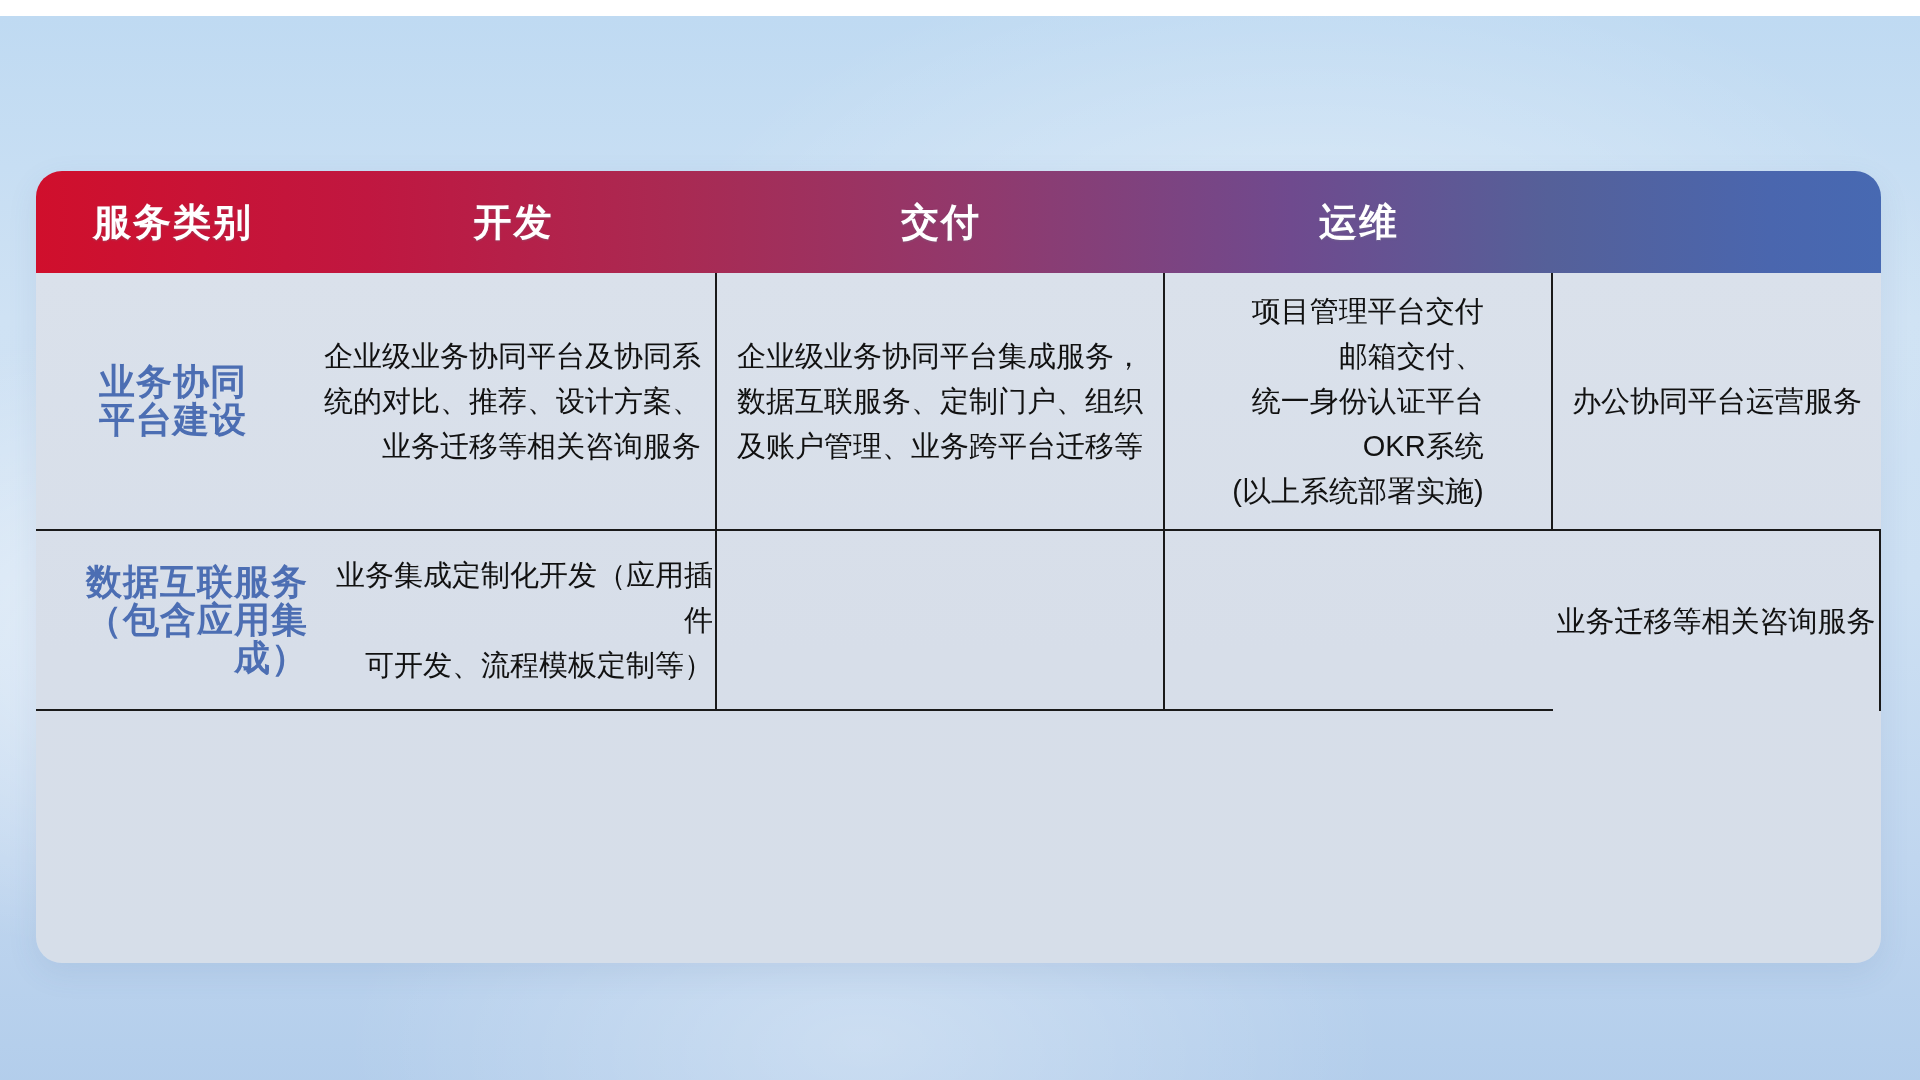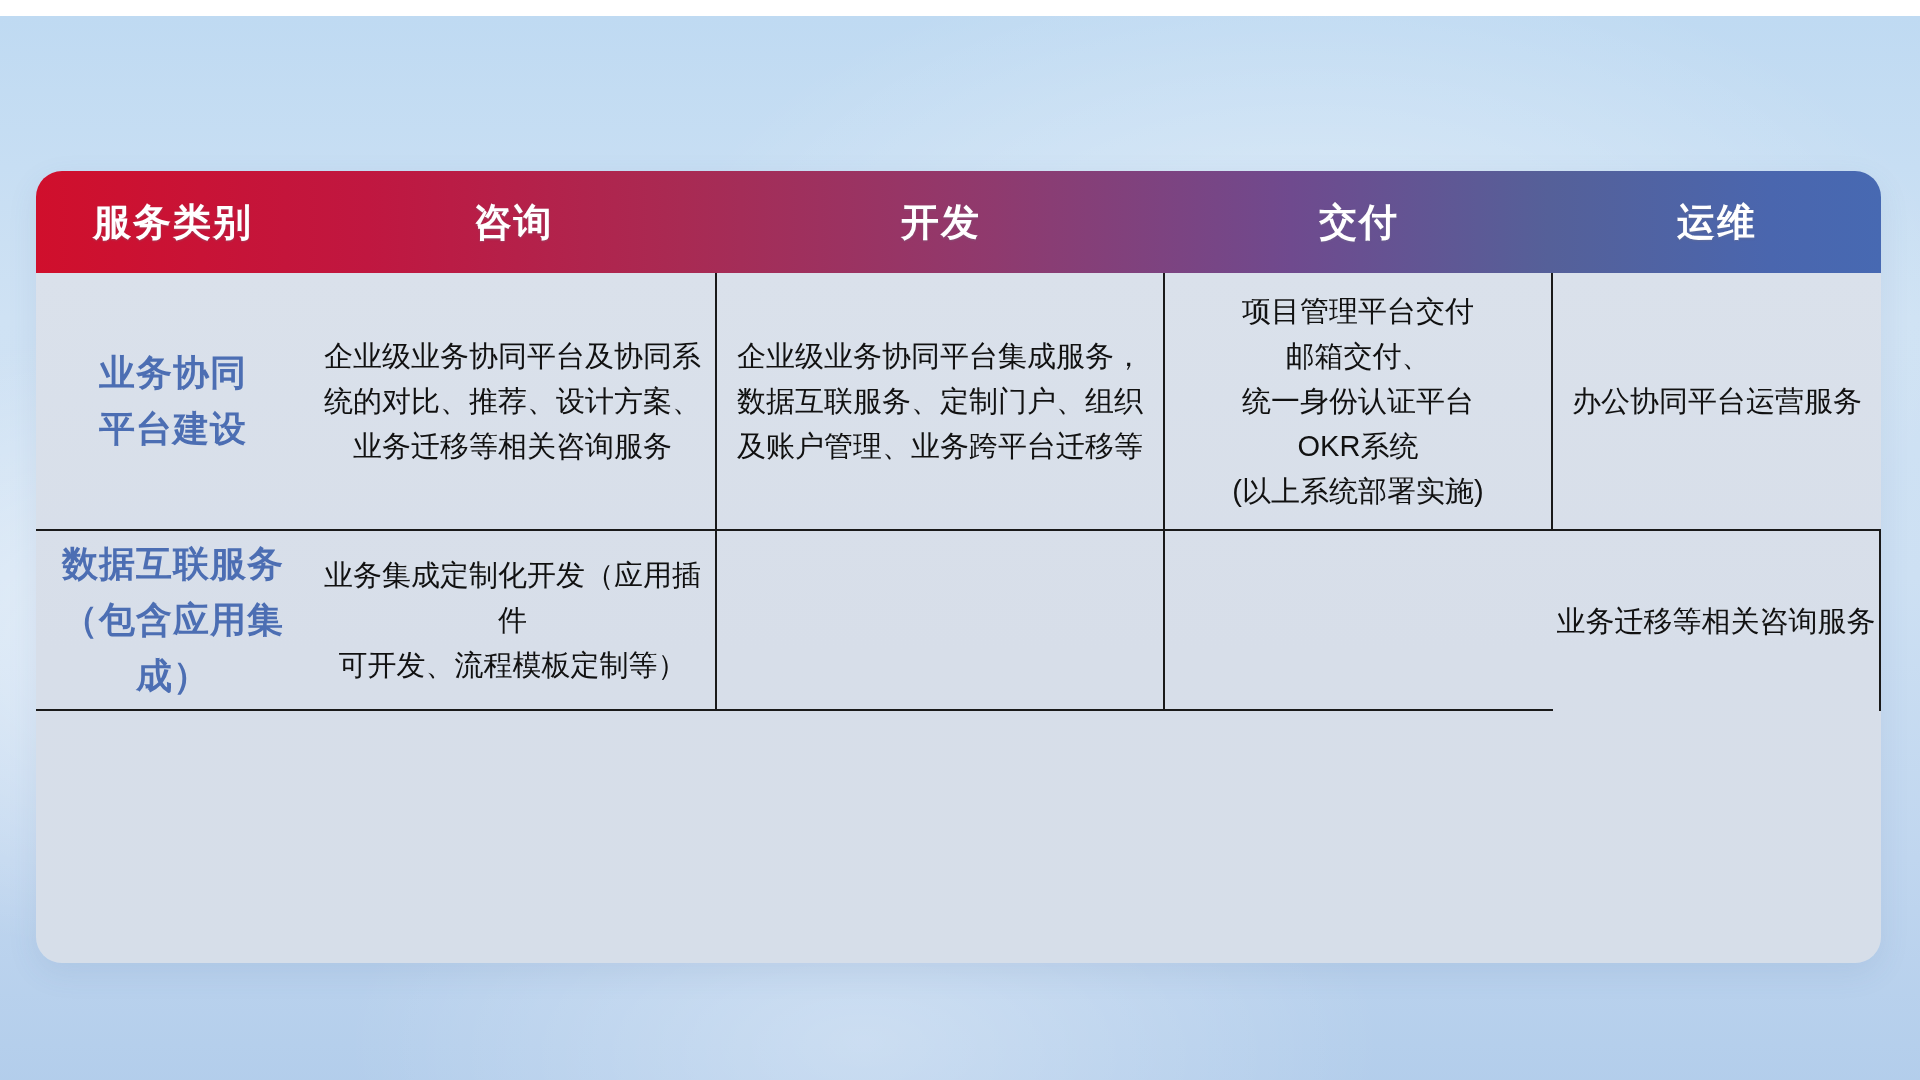--- a/index.html
+++ b/index.html
@@ -34,39 +34,38 @@
   }
   .tbody{
     flex:1;
     display:grid;
     grid-template-columns:274px 407px 448px 388px 328px;
     grid-template-rows:258px 180px 252px;
     background:linear-gradient(180deg,#dae1eb 0%,#d7dee9 55%,#d6dee9 100%);
   }
   .td{
     display:flex;align-items:center;justify-content:center;
-    text-align:center;white-space:pre-line;
+    text-align:right;white-space:pre-line;
     color:#111111;font-size:29px;line-height:45px;
     padding:21px 2px;box-sizing:border-box;
   }
   .td.cat{
-    color:#4c6eb3;font-weight:bold;font-size:36px;line-height:56px;letter-spacing:1px;
+    color:#4c6eb3;font-weight:bold;font-size:36px;line-height:38px;letter-spacing:1px;
   }
   .bdr{border-right:2px solid #1a1a1a;}
   .bdb{border-bottom:2px solid #1a1a1a;}
 </style>
 </head>
 <body>
 
 <div class="stage">
   <div class="svc-table">
 
     <div class="thead">
       <div class="th">服务类别</div>
-      <div class="th">咨询</div>
       <div class="th">开发</div>
       <div class="th">交付</div>
       <div class="th">运维</div>
     </div>
 
     <div class="tbody">
 
       <div class="td cat bdb">业务协同
 平台建设</div>
       <div class="td bdr bdb">企业级业务协同平台及协同系

